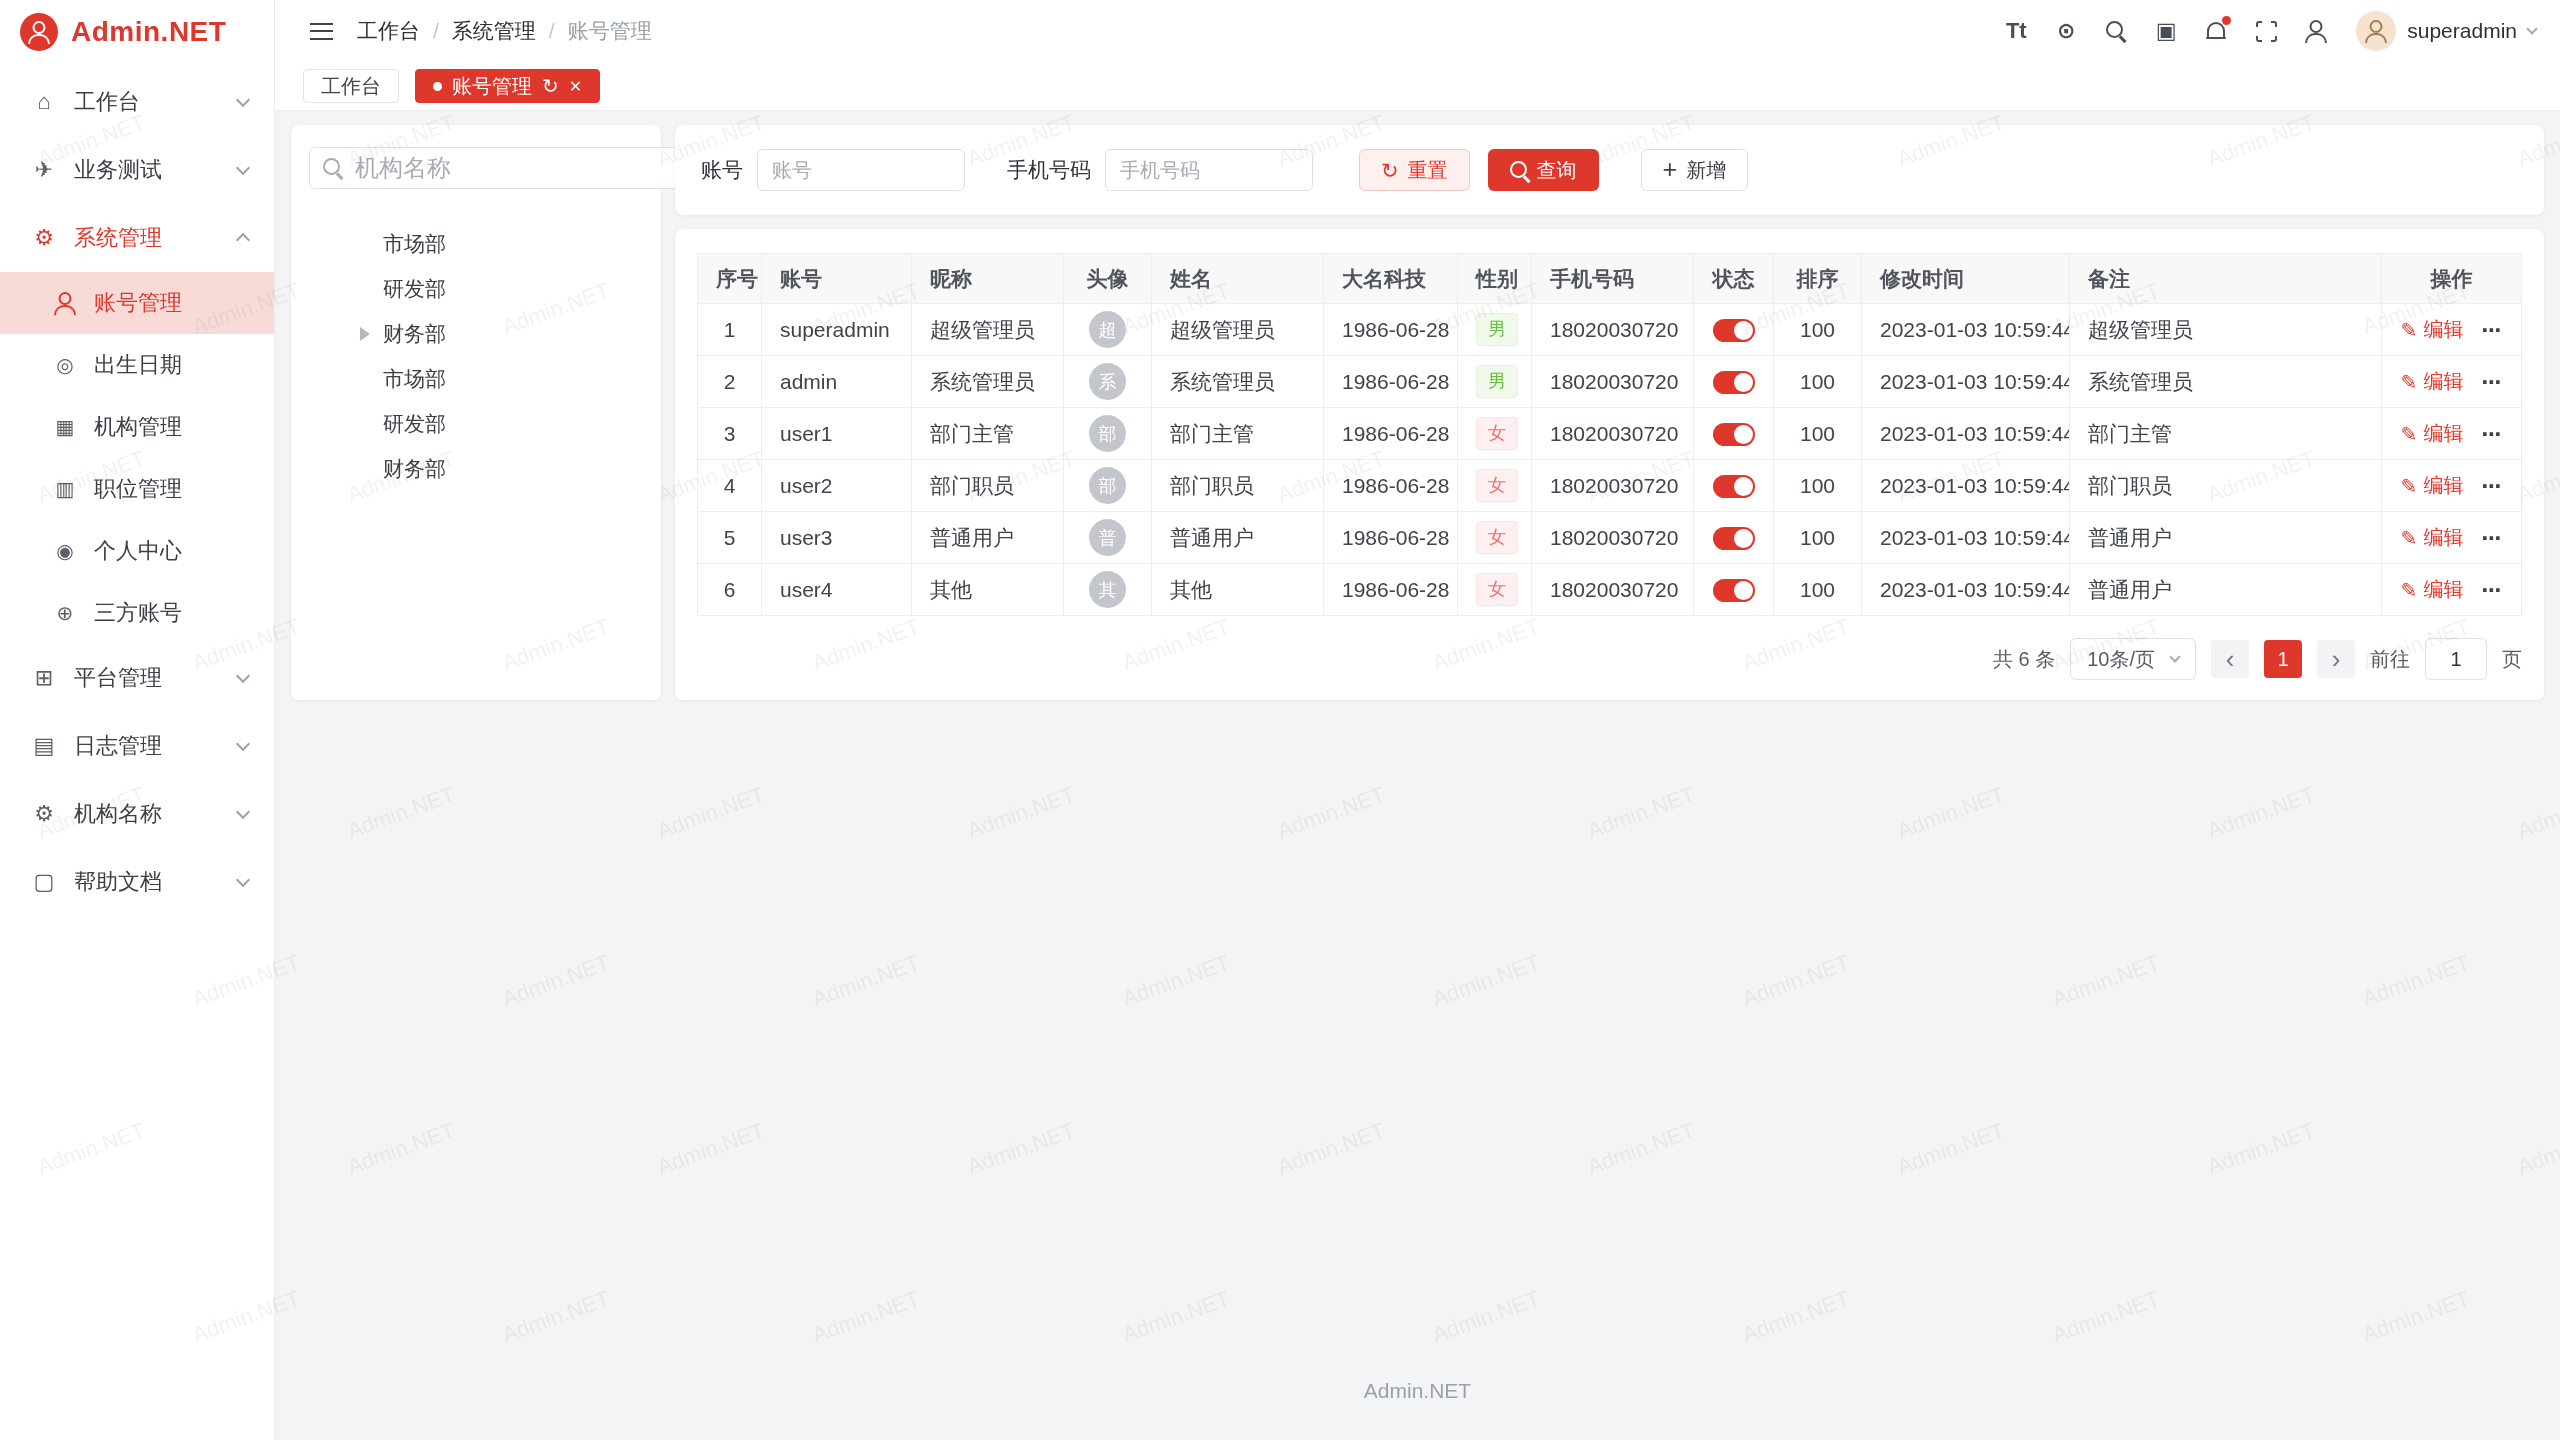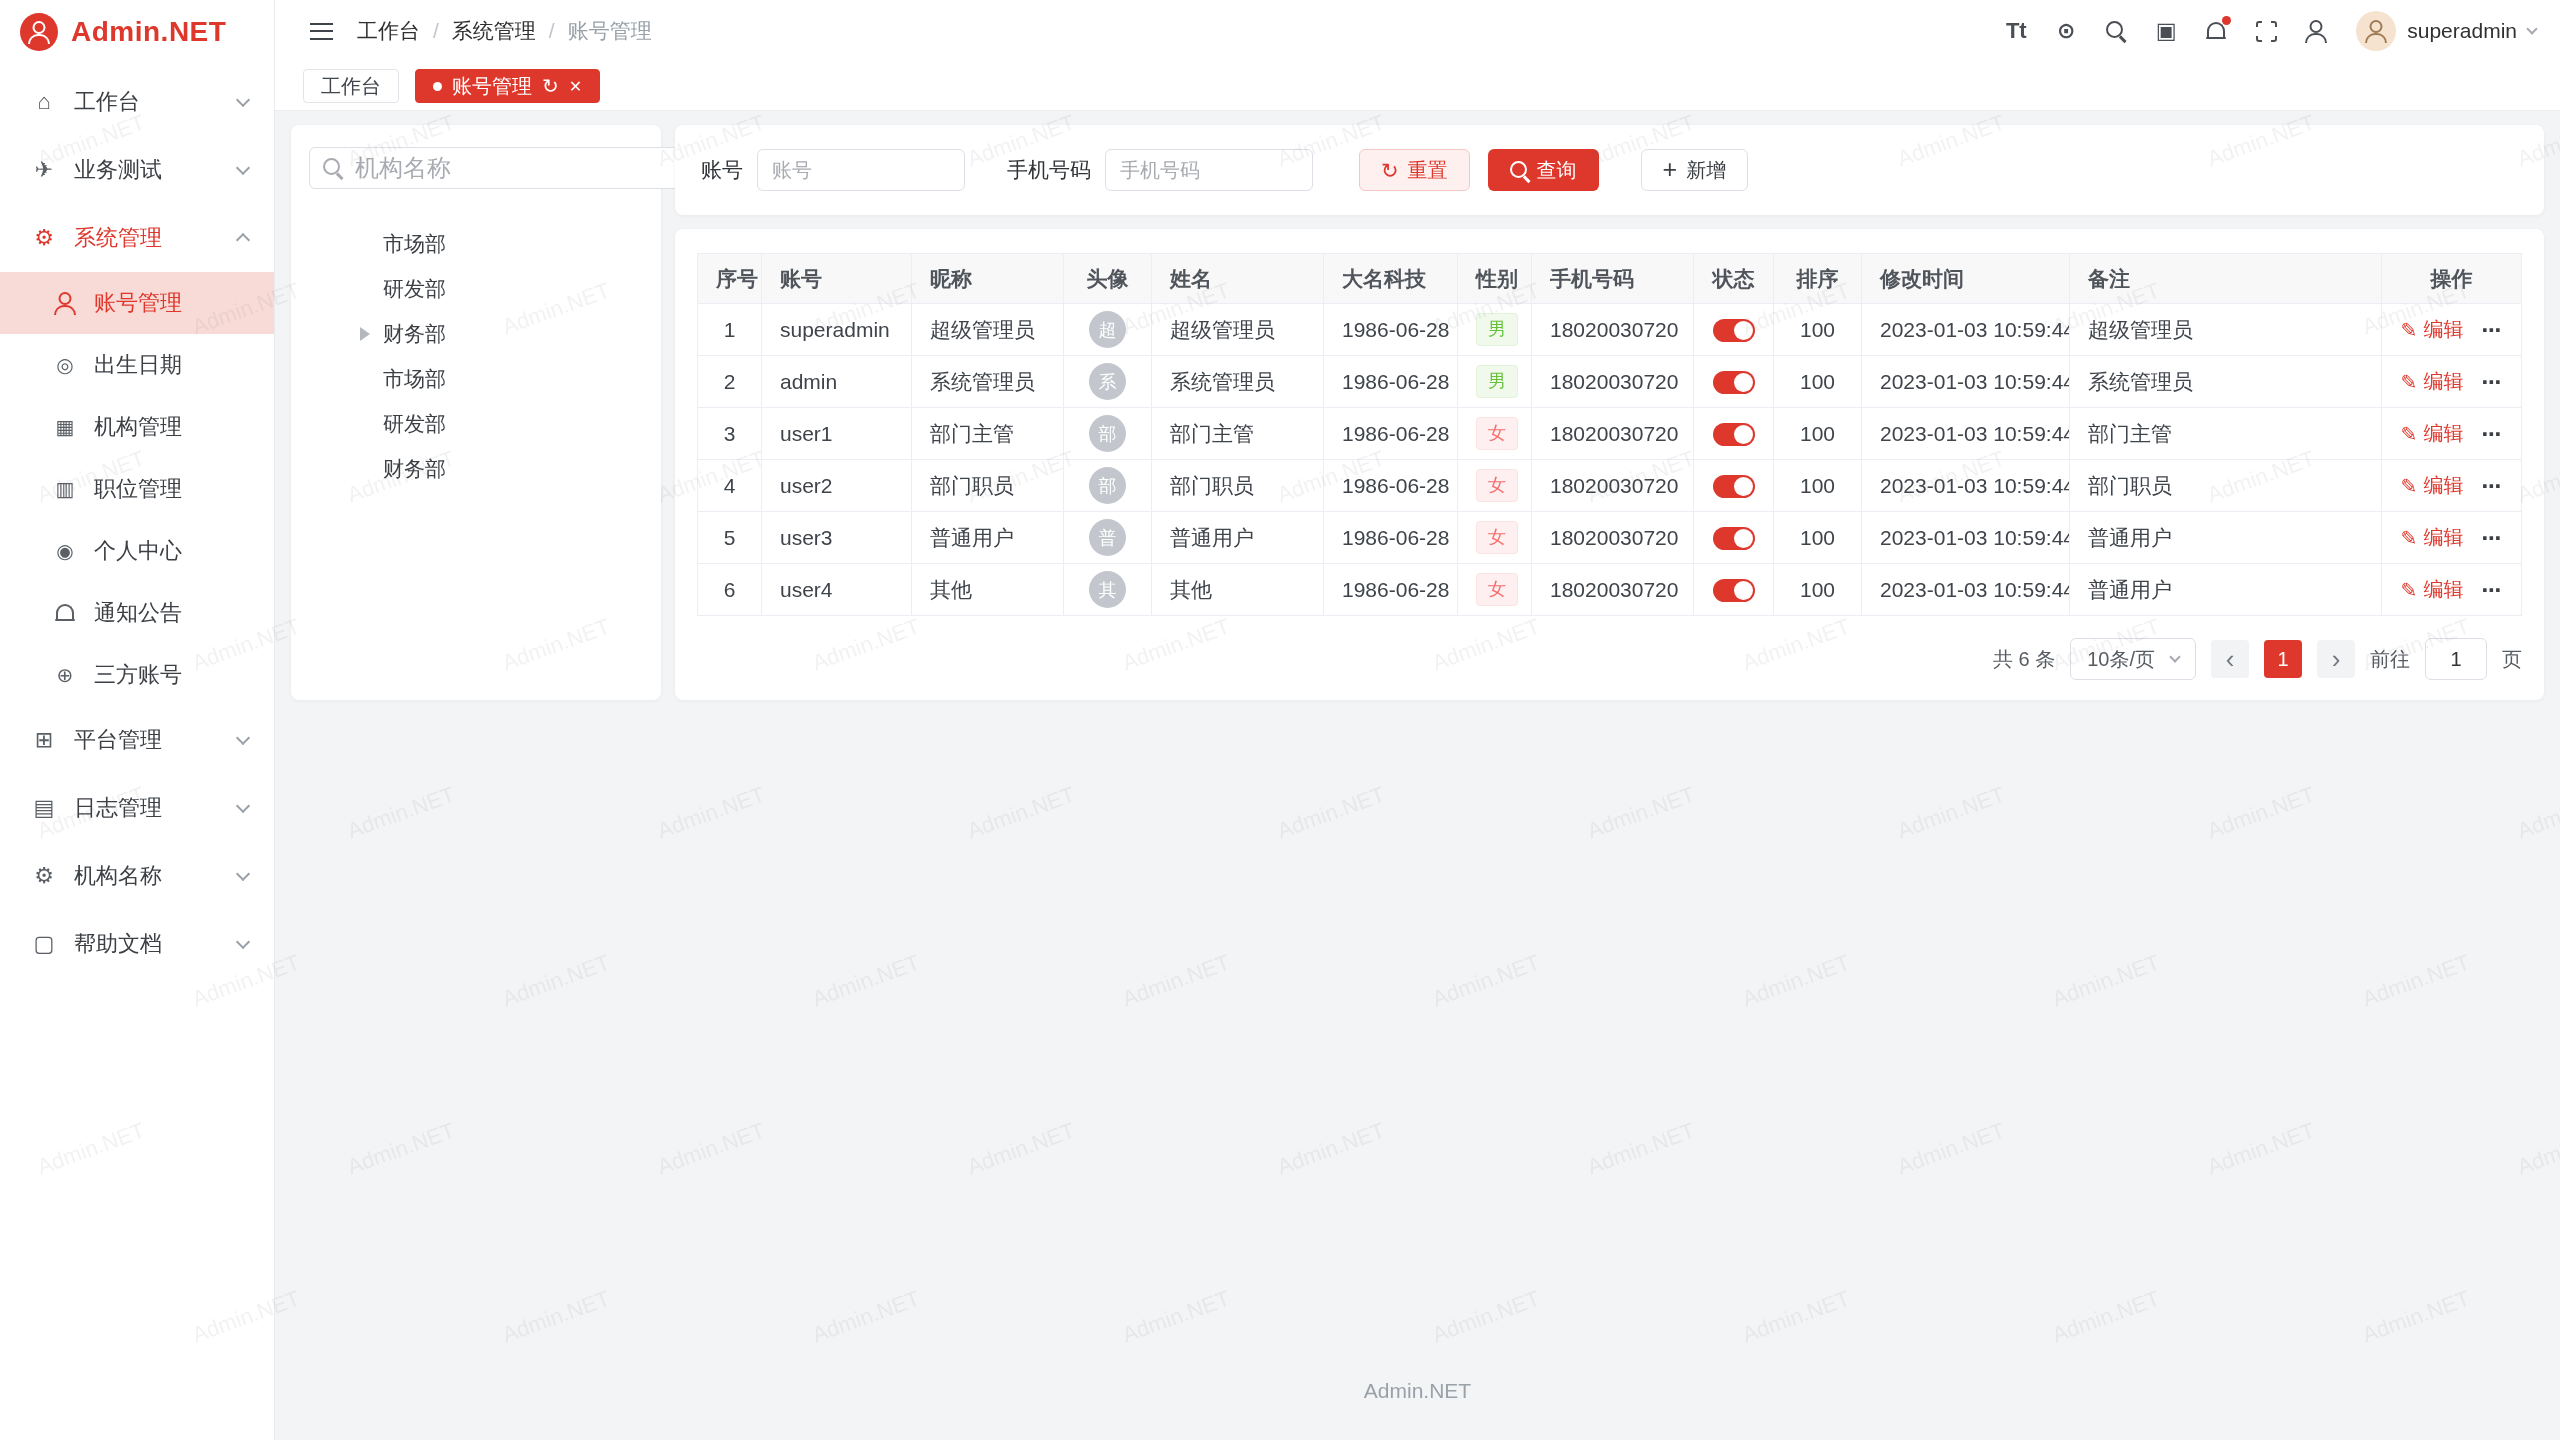--- a/index.html
+++ b/index.html
@@ -185,24 +185,20 @@
           <span class="icon glyph">▦</span>
           <span class="mi-label">机构管理</span>
         </div>
         <div class="submenu-item">
           <span class="icon glyph">▥</span>
           <span class="mi-label">职位管理</span>
         </div>
         <div class="submenu-item">
           <span class="icon glyph">◉</span>
           <span class="mi-label">个人中心</span>
-        </div>
-        <div class="submenu-item">
-          <span class="icon i-bell"></span>
-          <span class="mi-label">通知公告</span>
         </div>
         <div class="submenu-item">
           <span class="icon glyph">⊕</span>
           <span class="mi-label">三方账号</span>
         </div>
         <div class="menu-item">
           <span class="icon glyph">⊞</span>
           <span class="mi-label">平台管理</span>
           <i class="chev"></i>
         </div>

